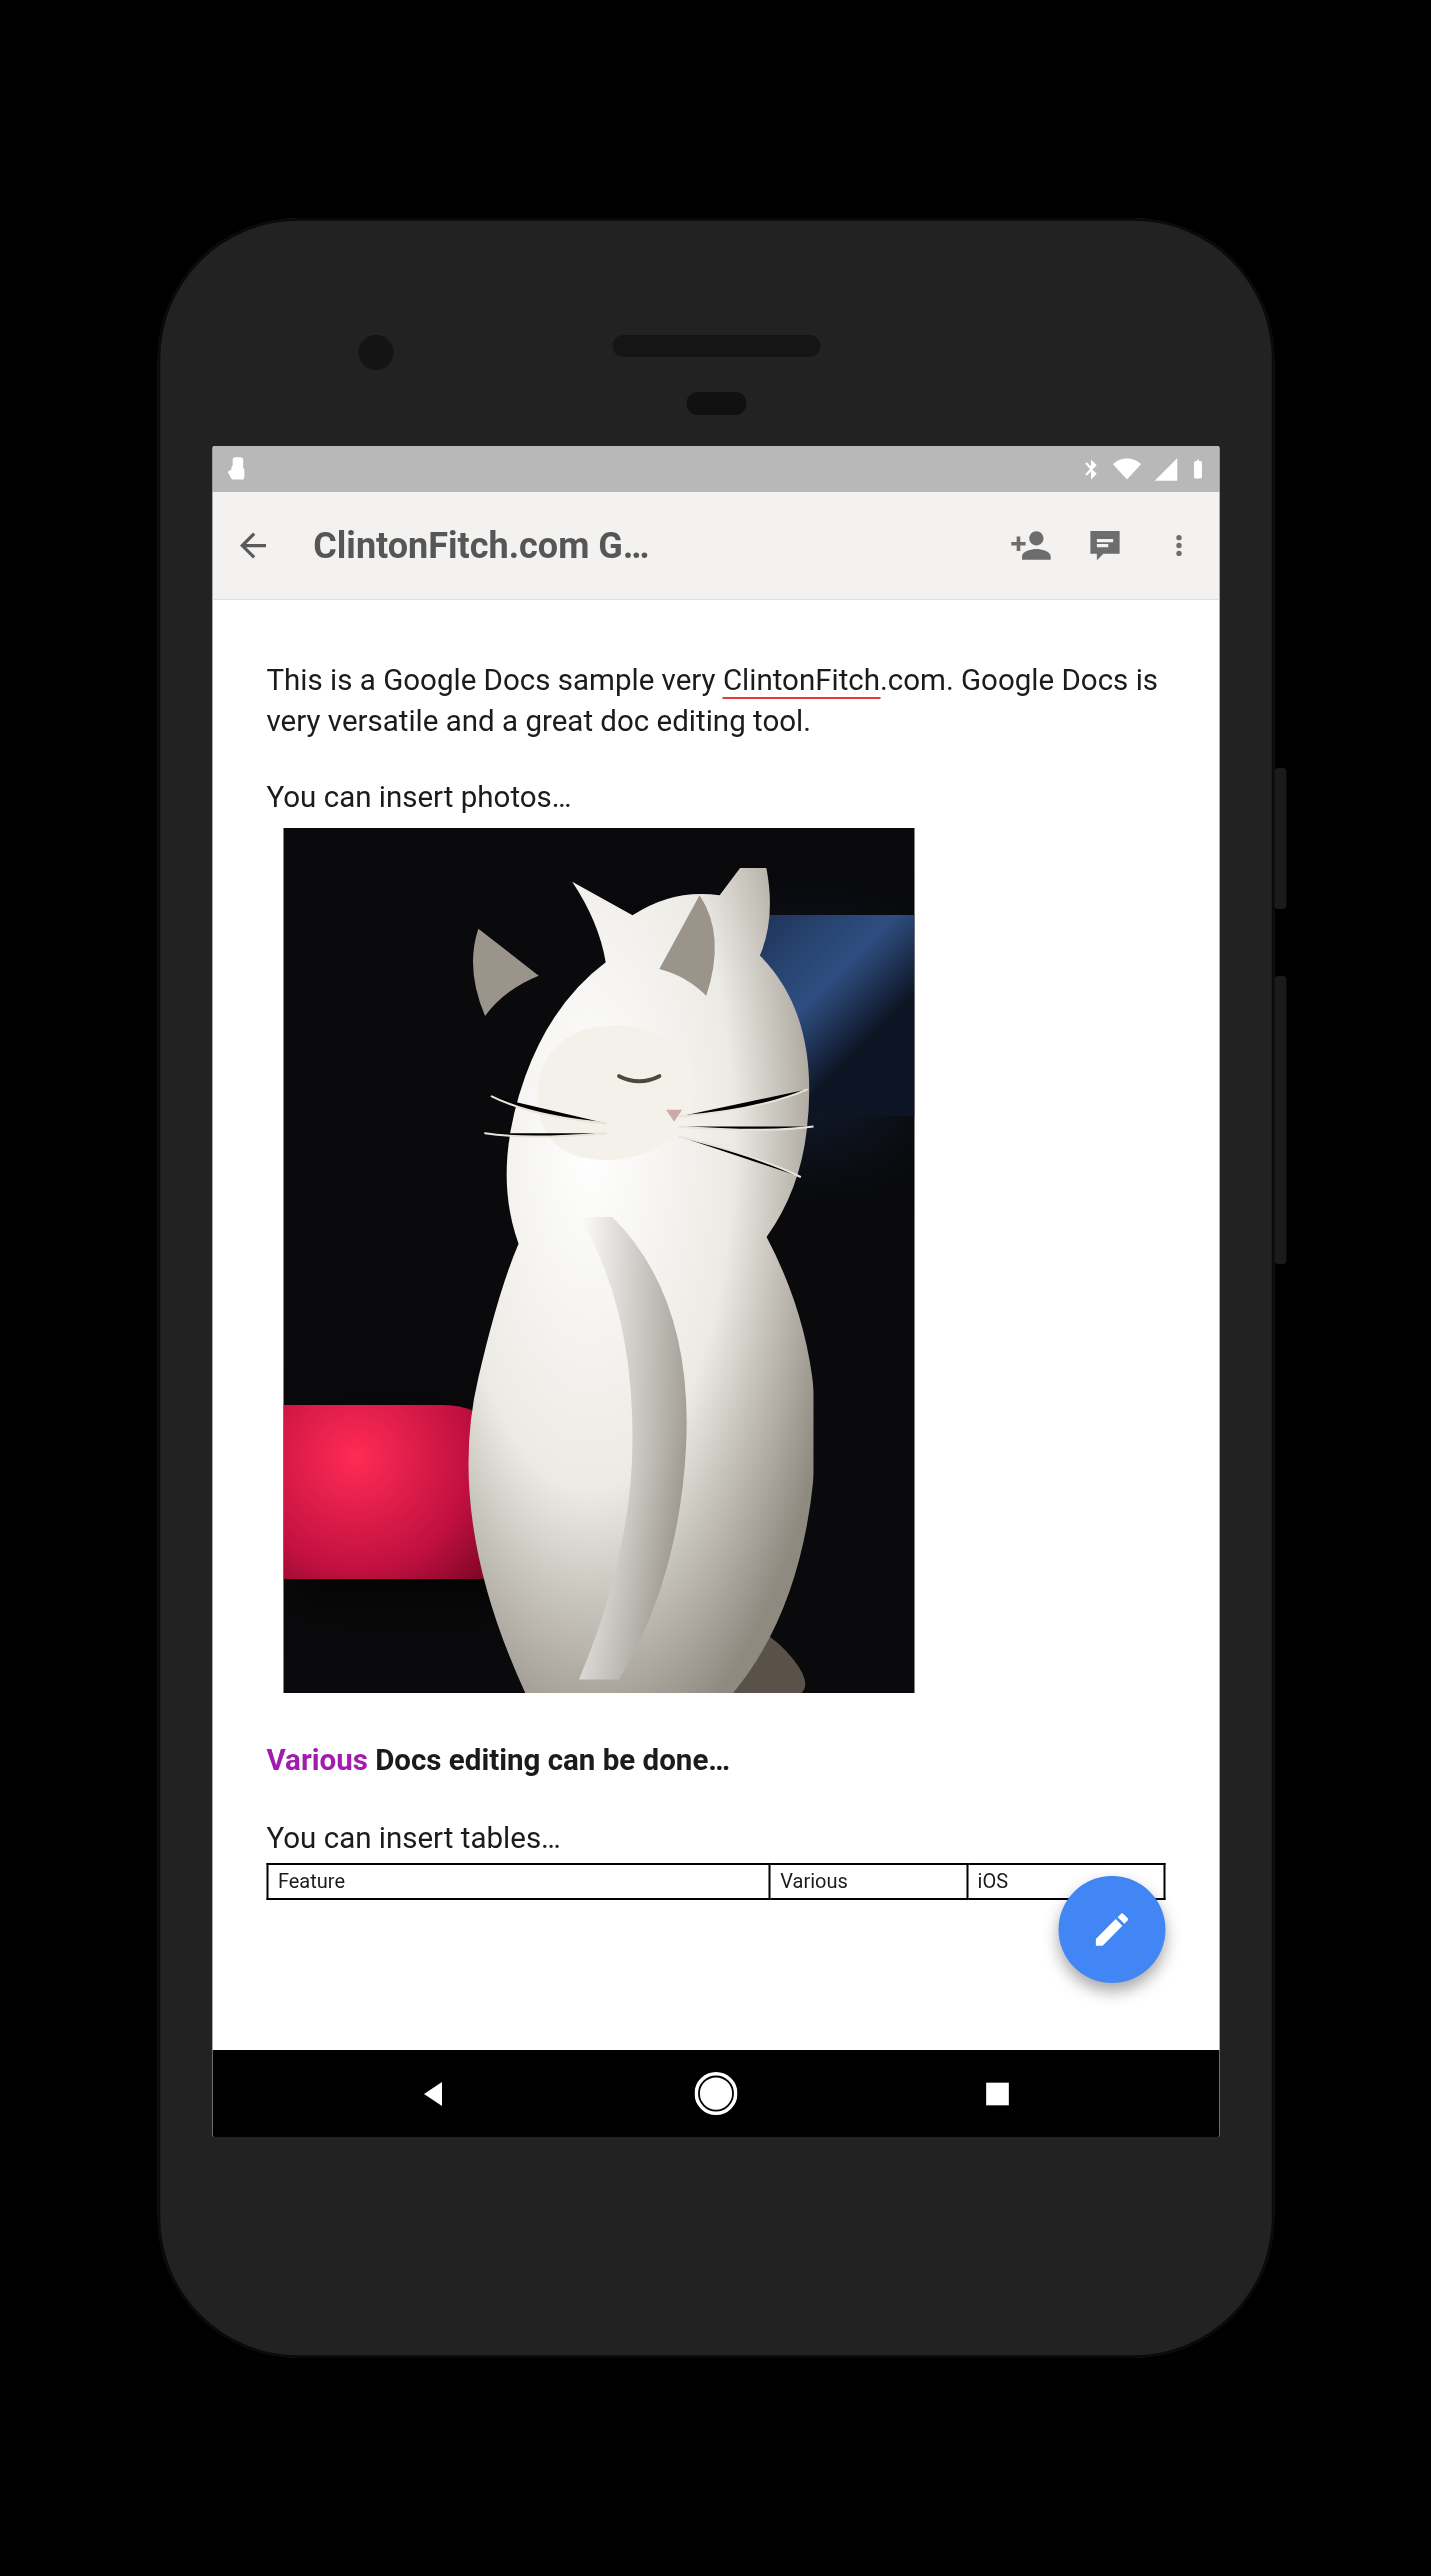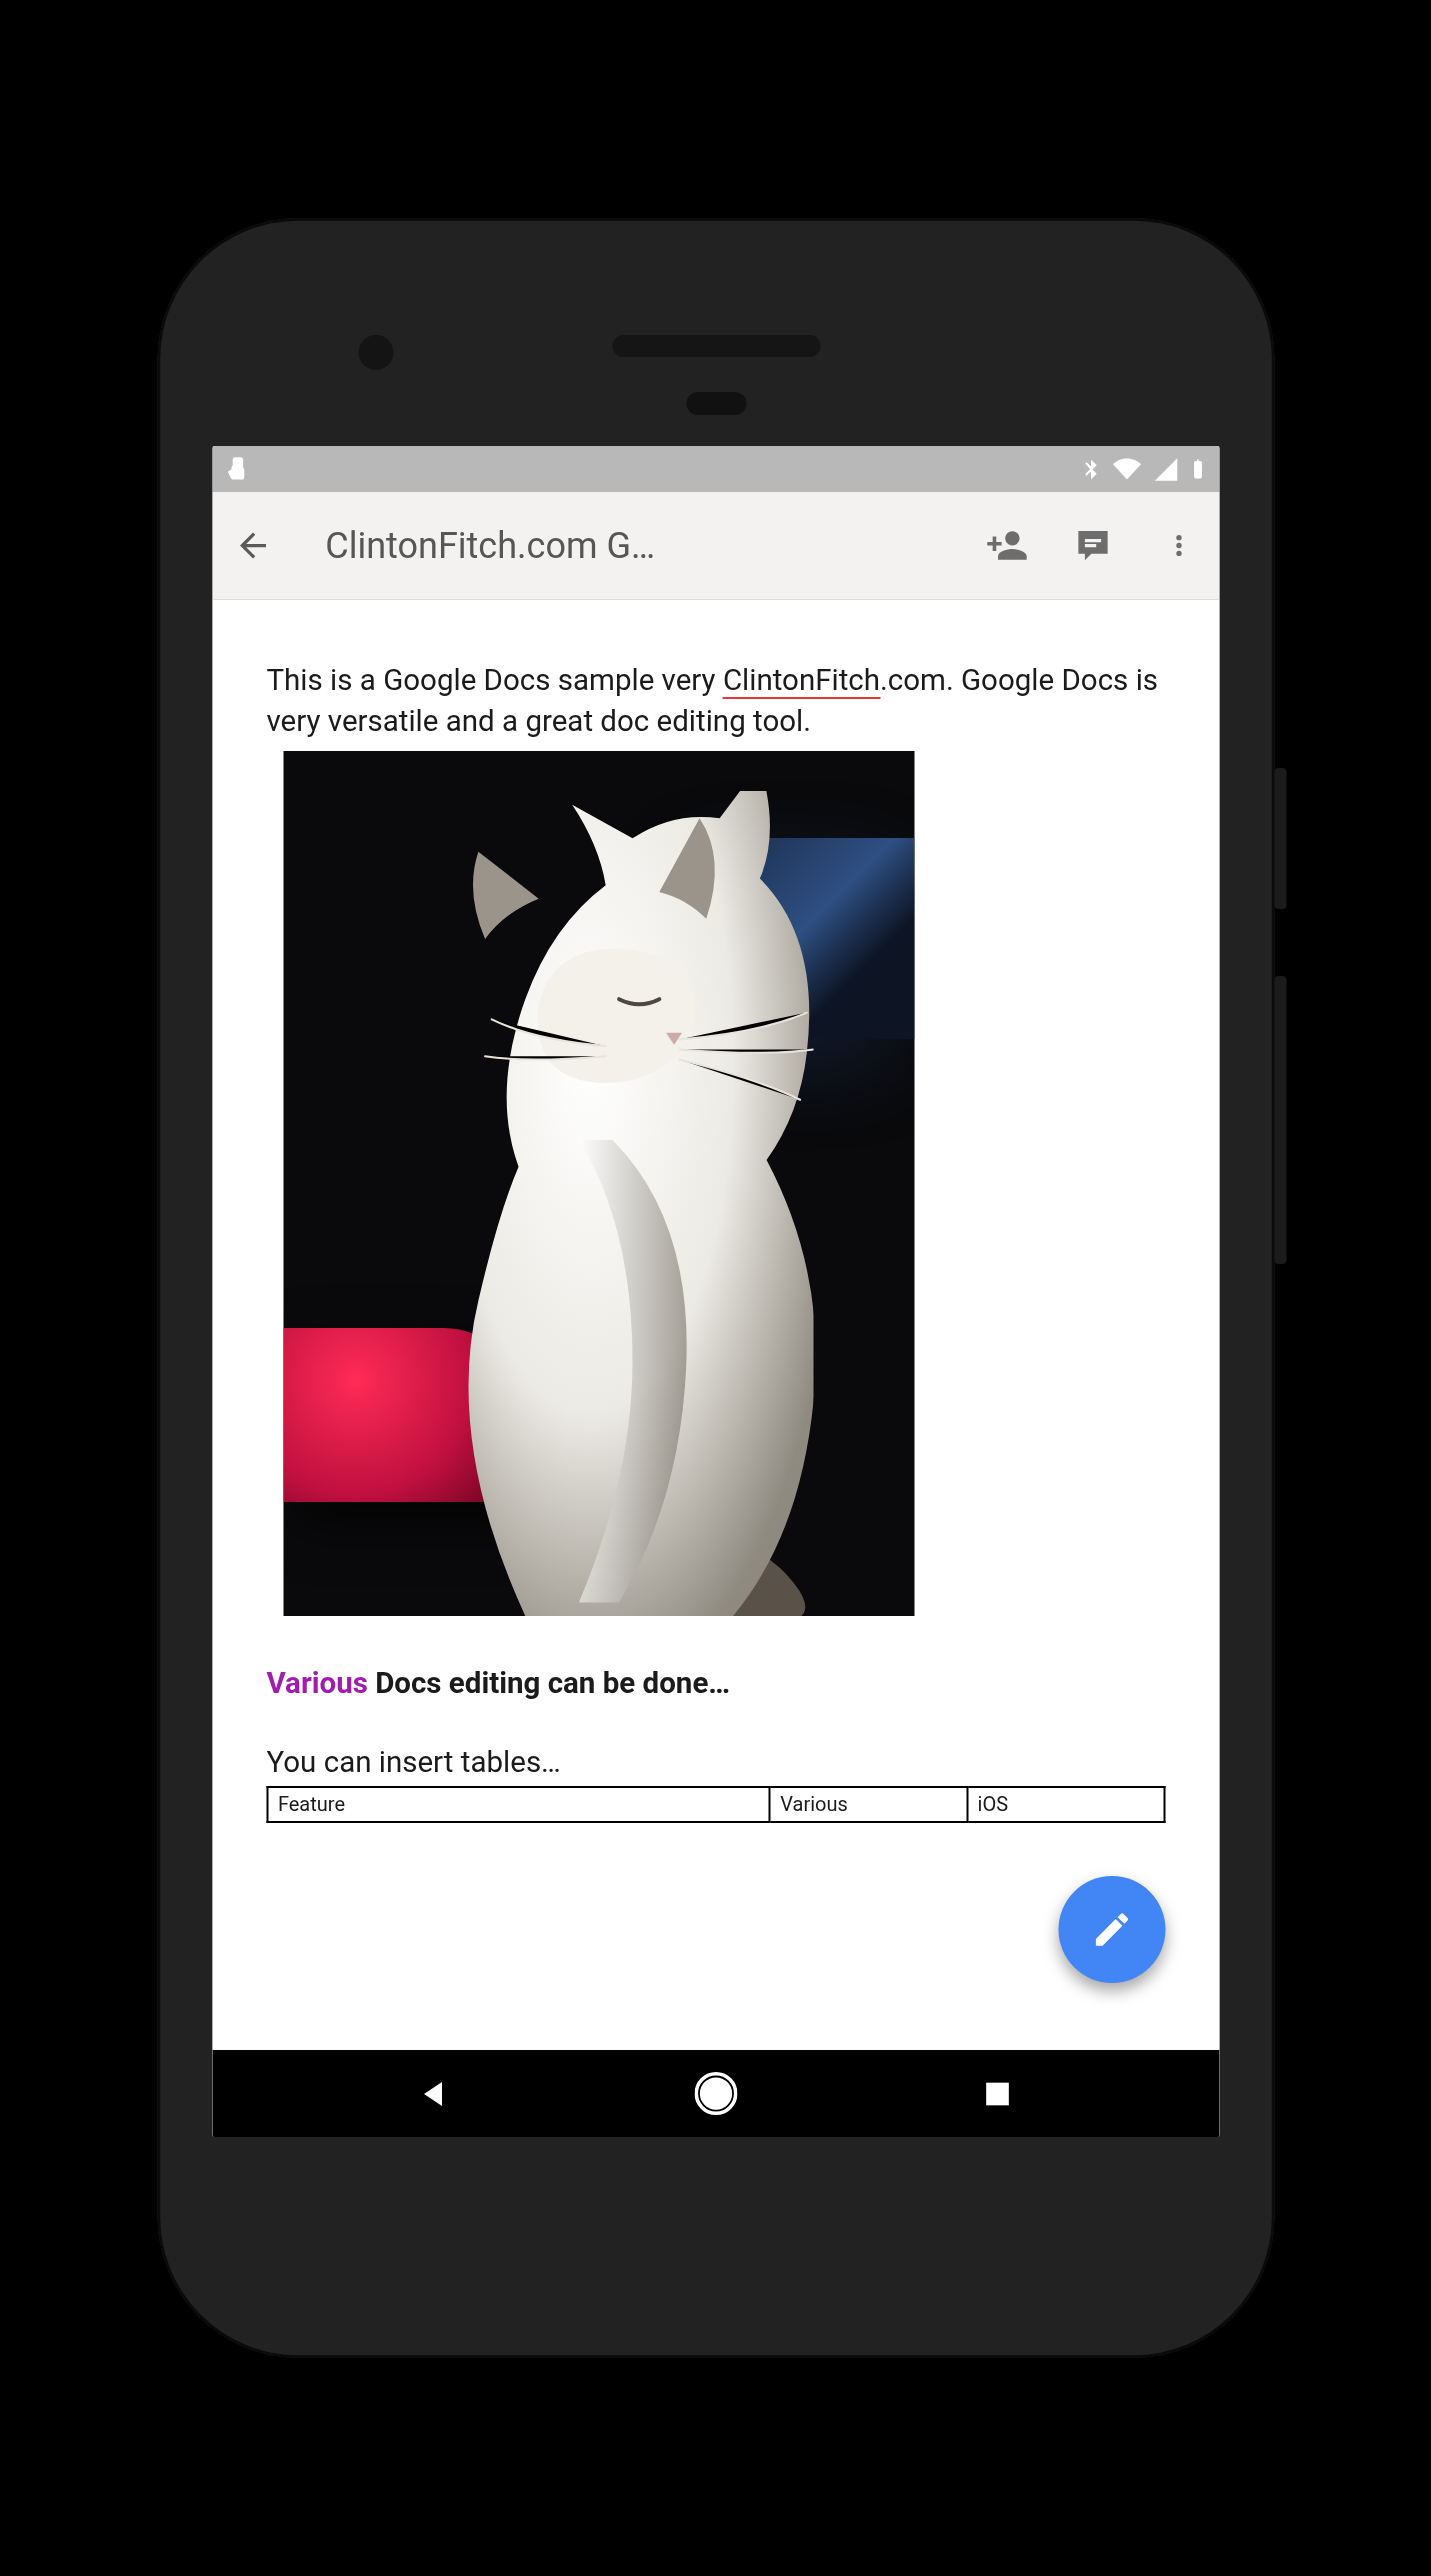--- a/index.html
+++ b/index.html
@@ -23,21 +23,21 @@
     background:#fff;border-radius:2px;overflow:hidden;display:flex;flex-direction:column;
   }
   .statusbar{
     height:46px;background:#b8b8b8;color:#fff;display:flex;align-items:center;
     justify-content:space-between;padding:0 12px;
   }
   .statusbar .left,.statusbar .right{display:flex;align-items:center;gap:9.4px;}
   .statusbar svg{display:block;}
   .appbar{
     height:107px;background:#f3f2f0;color:#575757;display:flex;align-items:center;
-    padding:0 13.4px;gap:32px;border-bottom:0.7px solid #e0dedb;
+    padding:0 13.4px;gap:20px;border-bottom:0.7px solid #e0dedb;font-weight:bold;
   }
   .appbar .title{
     flex:1;font-size:36px;color:#565656;white-space:nowrap;overflow:hidden;text-overflow:ellipsis;
     padding-left:13.4px;
   }
   .icon-btn{width:54px;height:54px;display:flex;align-items:center;justify-content:center;color:#6d6d6d;}
   .doc{
     flex:1;background:#fff;overflow:hidden;position:relative;
   }
   .doc-inner{
@@ -155,20 +155,21 @@
               <circle cx="12" cy="19" r="2.4"></circle>
             </svg>
         </div>
       </div>
 
       <div class="doc">
         <div class="doc-inner">
           <p>
             <span>This is a Google Docs sample very </span><span class="spell">ClintonFitch</span><span>.com.  Google Docs is very versatile and a great doc editing tool.</span>
           </p>
+          <p class="p-photos">You can insert photos…</p>
           <div class="photo-wrap">
             <div class="photo" aria-label="Photo of a white cat sitting, lit from the left, dark room background with red fabric and a TV screen">
               <div class="tv"></div>
               <div class="red"></div>
               <svg class="cat" viewBox="0 0 640 1240">
                 <defs>
                   <radialGradient id="fur" cx="35%" cy="35%" r="75%">
                     <stop offset="0%" stop-color="#ffffff"></stop>
                     <stop offset="55%" stop-color="#eceae4"></stop>
                     <stop offset="100%" stop-color="#8f8a80"></stop>

